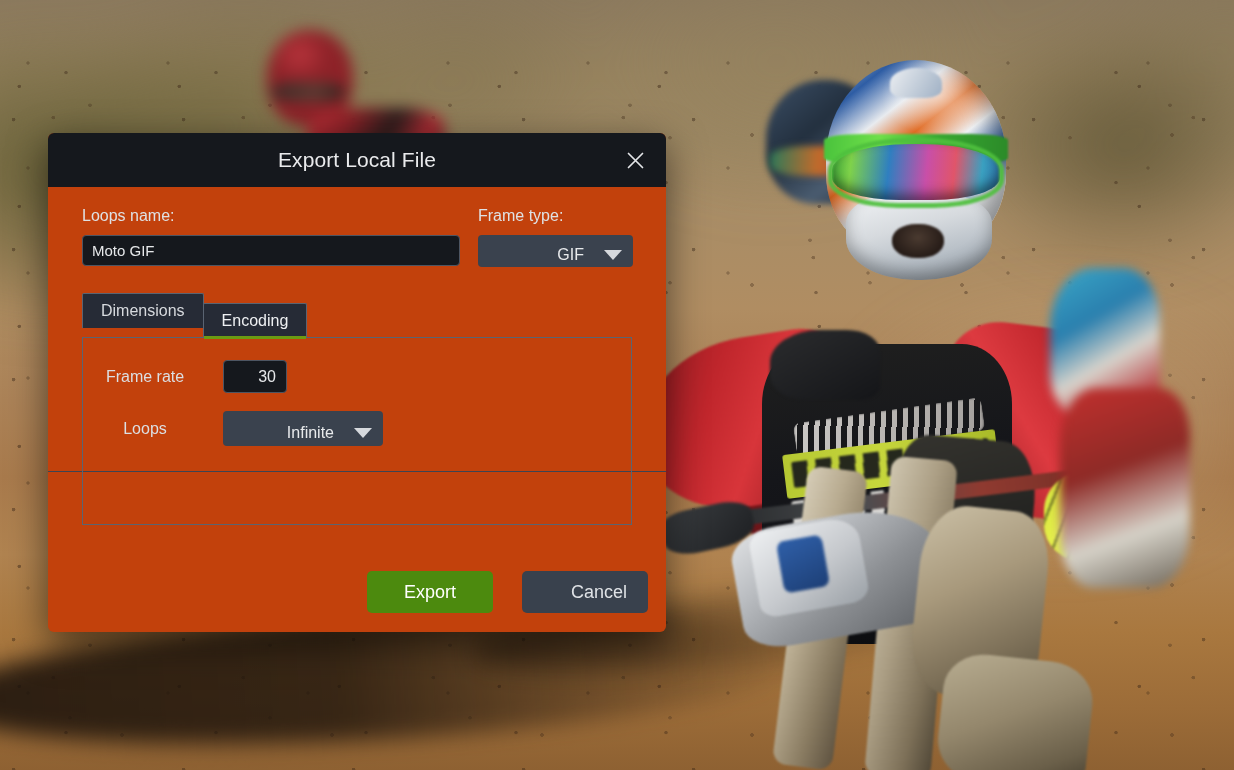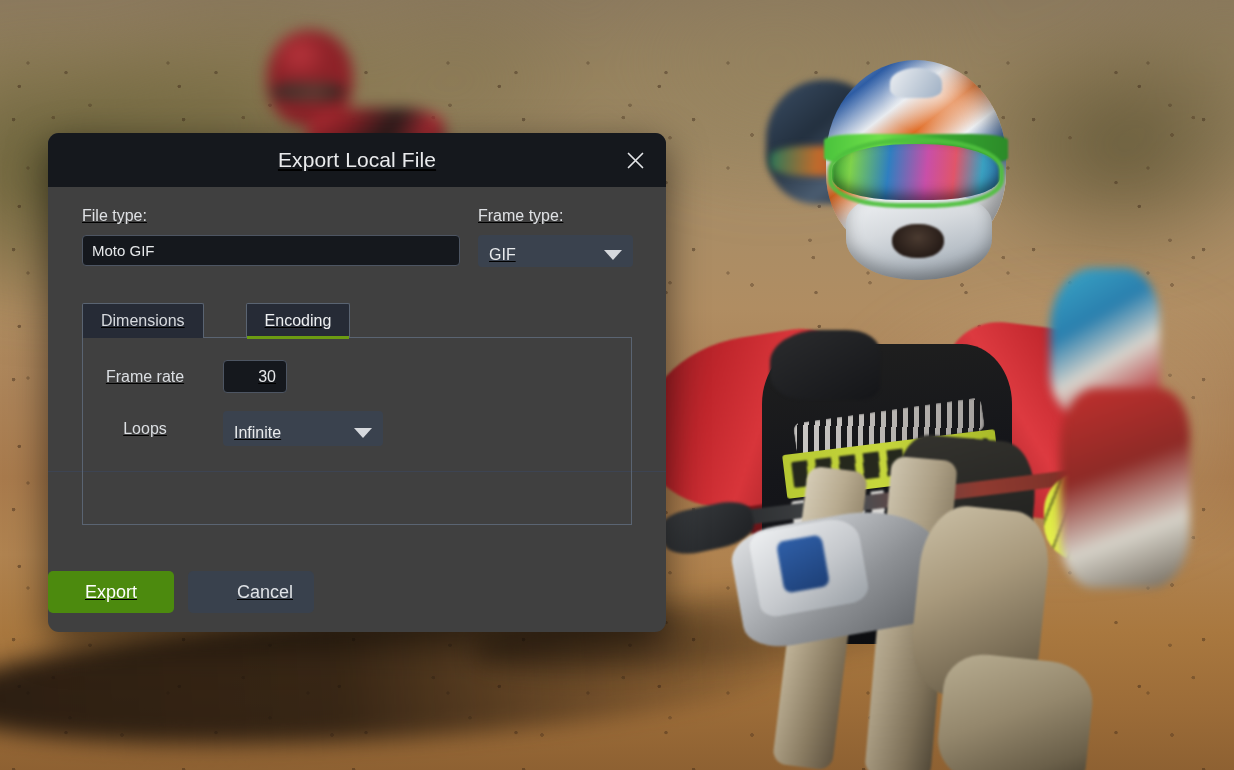--- a/index.html
+++ b/index.html
@@ -329,25 +329,25 @@
   }
   .dust {
     position:absolute; right:0; top:34%; width:34%; height:42%;
     background:radial-gradient(ellipse at 60% 50%, rgba(205,175,135,.30), rgba(205,175,135,0) 70%);
     filter:blur(18px);
   }
 
   
   .dialog {
     position:absolute; left:48px; top:133px; width:618px; height:499px;
-    background:#404040;
-    border-radius:11px;
+    background:#c2410c;
+    border-radius:6px;
     box-shadow:0 12px 38px rgba(0,0,0,.55);
     overflow:hidden;
-    display:flex; flex-direction:column;text-decoration:underline;
+    display:flex; flex-direction:column;
   }
   .titlebar {
     position:relative; height:54px; flex:0 0 54px;
     background:#15181d;
     display:flex; align-items:center; justify-content:center;
   }
   .dlg-title {
     font-size:21px; color:#e9eaec; letter-spacing:.1px;
   }
   .close-btn {
@@ -373,36 +373,36 @@
     border-radius:4px;
     color:#e6e8ea; font-size:15px;
     padding:0 9px;
     font-family:"Liberation Sans", sans-serif;
     outline:none;
   }
   .select-box {
     width:155px; height:32px;
     background:#3a424e;
     border:none; border-radius:4px;
-    display:flex; align-items:center; justify-content:space-between;
+    display:flex; align-items:center; justify-content:flex-end;
     padding:8px 11px 0 11px;
     cursor:pointer;
     gap:20px;
   }
   .select-val { font-size:16px; color:#e8eaec; }
   .caret {
     width:0; height:0;
     border-left:9px solid transparent;
     border-right:9px solid transparent;
     border-top:10px solid #d6d9dd;
   }
 
   
   .tabs-wrap { margin-top:26px; }
-  .tabstrip { display:flex; align-items:flex-end; position:relative; z-index:2;gap:43px; }
+  .tabstrip { display:flex; position:relative; z-index:2; }
   .tab {
     height:35px; padding:0 18px;
     display:flex; align-items:center;
     font-size:16px; color:#d7dade;
     background:#262b36;
     border:1px solid #5a6472;
     border-bottom:none;
     border-radius:2px 2px 0 0;
     cursor:pointer;
     position:relative;
@@ -436,22 +436,22 @@
     outline:none;
   }
   .select-box.loops { width:160px; height:35px; }
 
   .footer-div {
     position:absolute; left:0; right:0; bottom:80px;
     height:1px; background:#3d4452;
   }
   .footer {
     flex:0 0 auto; height:80px;
-    display:flex; align-items:center; 
-    gap:14px; padding:0 18px 0 0;
+    display:flex; align-items:center; justify-content:flex-end;
+    gap:29px; padding:0 18px 0 0;
   }
   .btn {
     height:42px; min-width:126px;
     border:none; border-radius:5px;
     font-size:18px; cursor:pointer;
     font-family:"Liberation Sans", sans-serif;
   }
   .btn-export { background:#4c8a0e; color:#fff; }
   .btn-cancel { background:#39414d; color:#dfe2e6;padding-left:28px; }
 </style>
@@ -521,21 +521,21 @@
       <svg width="19" height="19" viewBox="0 0 19 19" aria-hidden="true">
         <path d="M2.5 2.5 L16.5 16.5 M16.5 2.5 L2.5 16.5" stroke="#e3e5e8" stroke-width="1.7" stroke-linecap="round" fill="none"></path>
       </svg>
     </div>
   </div>
 
   <div class="dlg-body">
 
     <div class="row-top">
       <div class="field-name">
-        <span class="fld-label">File type:</span>
+        <span class="fld-label">Loops name:</span>
         <input class="text-input" type="text" value="Moto GIF" style="">
       </div>
       <div class="field-type">
         <span class="fld-label">Frame type:</span>
         <div class="select-box">
           <span class="select-val">GIF</span>
           <span class="caret"></span>
         </div>
       </div>
     </div>

